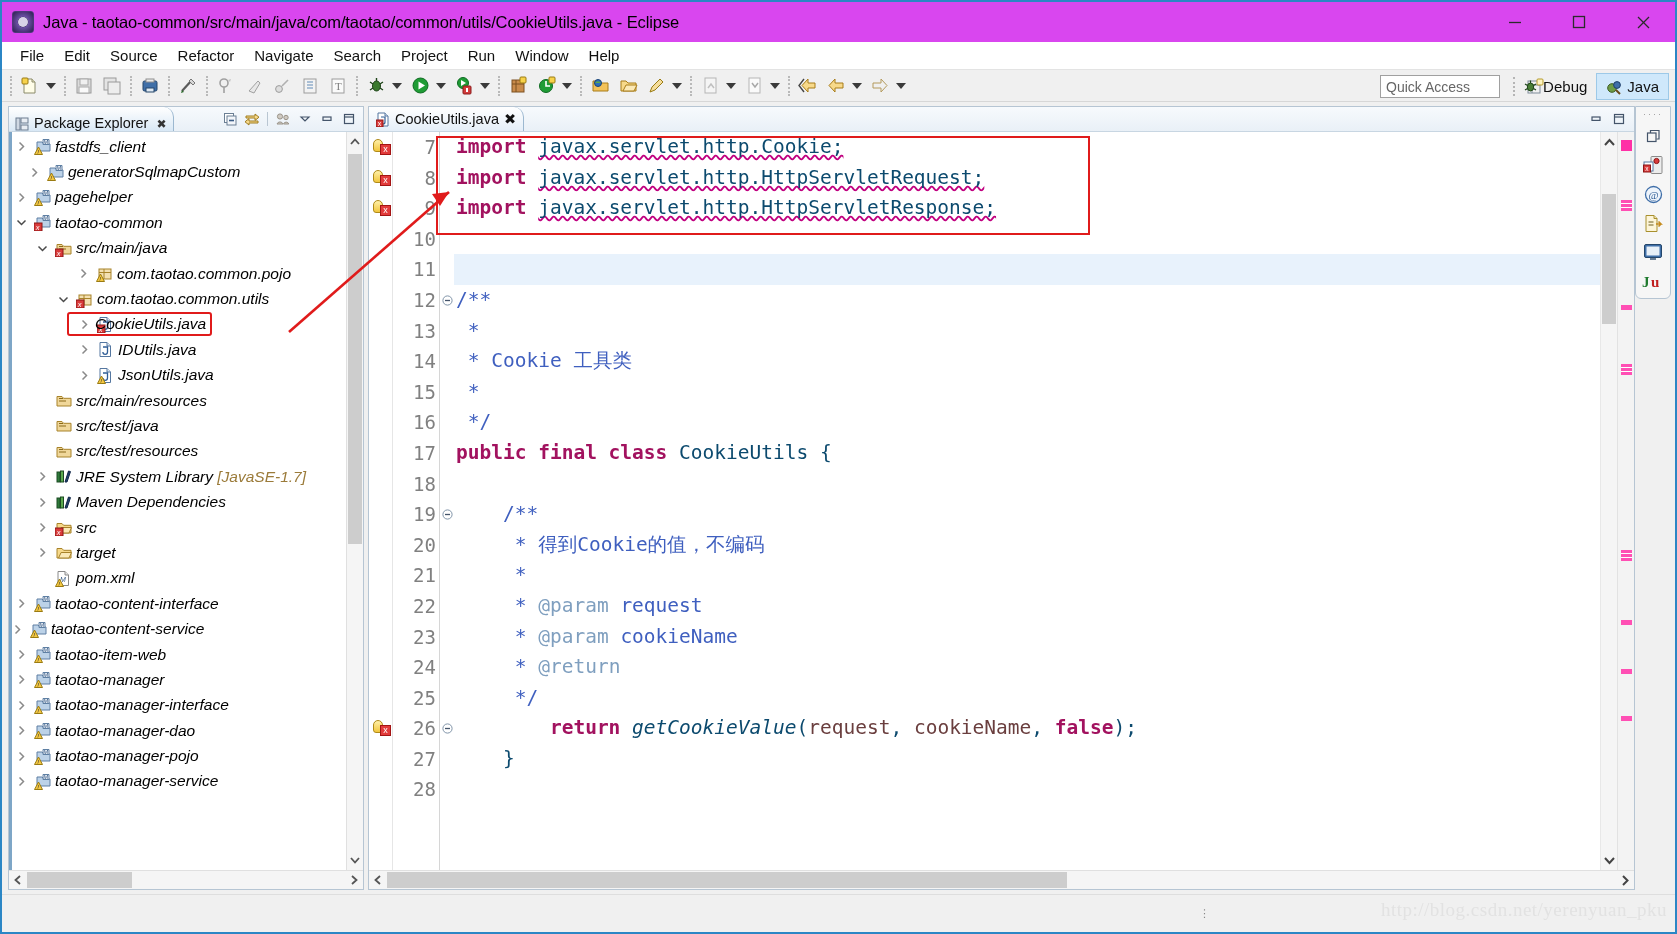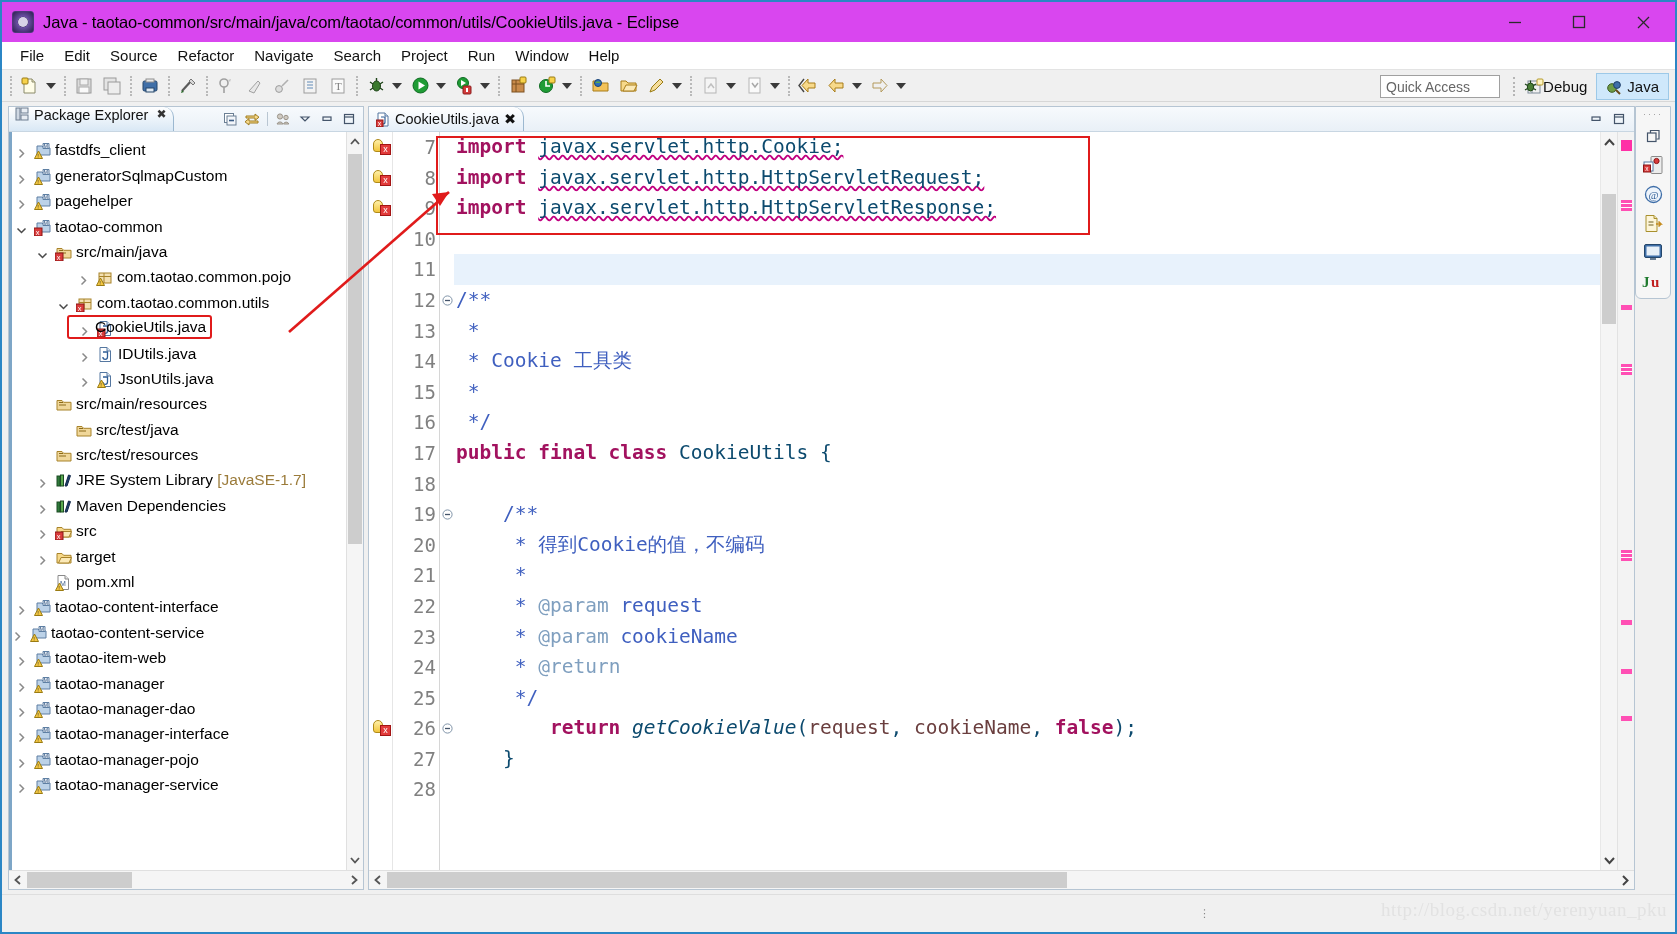--- a/index.html
+++ b/index.html
@@ -144,21 +144,21 @@
     border: 1px solid #b6c5d3;
     background: #fff;
   }
   .view-tabrow {
     height: 25px; position: relative;
     background: linear-gradient(#f7fafd, #e9f0f7);
     display: flex; align-items: stretch;
     border-bottom: 1px solid #c8d6e2;
   }
   .view-tab {
-    display: flex; align-items: flex-start; gap: 5px;
+    display: flex; align-items: flex-end; gap: 5px;
     padding: 0 6px 0 6px;
     background: linear-gradient(#ffffff, #d9e8f5);
     border-right: 1px solid #9cb8d0;
     border-top-right-radius: 10px;
     font-size: 14.5px; color: #111;
     white-space: nowrap;
   }
   .view-tab .x { font-size: 12px; color: #333; margin-left: 3px; }
   .view-tools {
     margin-left: auto; display: flex; align-items: center; gap: 2px;
@@ -170,23 +170,24 @@
   .tree-wrap {
     flex: 1; position: relative; overflow: hidden;
     background: #fff;
     border-left: 3px solid #7ea6c7;
   }
   .tree {
     position: absolute; left: 0; top: 0; right: 17px; bottom: 0;
     overflow: hidden; padding-top: 2px;
   }
   .trow {
-    height: 25.4px; display: flex; align-items: flex-end;
+    height: 25.4px; display: flex; align-items: center;
     font-size: 15.5px; color: #000; white-space: nowrap;
     padding-left: 2px;
+    font-style: italic;
   }
   .twist {
     width: 16px; flex: 0 0 16px; text-align: center;
     color: #5a5a5a; font-size: 12px; line-height: 1;
   }
   .twist.none { color: transparent; }
   .ticon { width: 20px; flex: 0 0 20px; display:flex; align-items:center; justify-content:center; margin-right: 3px; }
   .tlabel { }
   .tdim { color: #9b7b3a; }
   .hl-box {
@@ -707,21 +708,21 @@
                   <svg width="17" height="17" viewBox="0 0 17 17">
                     <path d="M3 13 V4 h5 l2 2 h6 v7z" fill="#bcd2e8" stroke="#5e7fa3"></path>
                     <path d="M9 1.5 h6 v5 h-6z" fill="#e8eef5" stroke="#5e7fa3"></path>
                     <text x="9.6" y="6" font-size="5.5" fill="#3b5d86" font-family="sans-serif">M</text>
                     <path d="M0.5 16.5 L4.5 9 L8.5 16.5z" fill="#f5c842" stroke="#9a7b12"></path>
                     <text x="3.2" y="15.8" font-size="6" fill="#333" font-family="sans-serif">!</text>
                   </svg>
                 </span>
                 <span><span class="tlabel">fastdfs_client</span></span>
               </div>
-              <div class="trow" style="padding-left: 4px;">
+              <div class="trow" style="padding-left: 17px;">
                 <span class="twist">
                   <svg width="11" height="11" viewBox="0 0 11 11">
                     <path d="M3.5 1.5 L7.5 5.5 L3.5 9.5" fill="none" stroke="#8a8a8a" stroke-width="1.5"></path>
                   </svg>
                 </span>
                 <span class="ticon">
                   <svg width="17" height="17" viewBox="0 0 17 17">
                     <path d="M3 13 V4 h5 l2 2 h6 v7z" fill="#bcd2e8" stroke="#5e7fa3"></path>
                     <path d="M9 1.5 h6 v5 h-6z" fill="#e8eef5" stroke="#5e7fa3"></path>
                     <text x="9.6" y="6" font-size="5.5" fill="#3b5d86" font-family="sans-serif">M</text>
@@ -865,21 +866,21 @@
               <div class="trow" style="padding-left: 25px;">
                 <span class="twist none"></span>
                 <span class="ticon">
                   <svg width="17" height="17" viewBox="0 0 17 17">
                     <path d="M2 14 V4.5 h5 l1.6 1.8 H16 V14z" fill="#f0d79a" stroke="#a8832a"></path>
                     <path d="M4 6.5 h4 M4 9 h7" stroke="#8a6a18" stroke-width="1.1"></path>
                   </svg>
                 </span>
                 <span><span class="tlabel">src/main/resources</span></span>
               </div>
-              <div class="trow" style="padding-left: 25px; margin-left: 20px;">
+              <div class="trow" style="padding-left: 25px;">
                 <span class="twist none"></span>
                 <span class="ticon">
                   <svg width="17" height="17" viewBox="0 0 17 17">
                     <path d="M2 14 V4.5 h5 l1.6 1.8 H16 V14z" fill="#f0d79a" stroke="#a8832a"></path>
                     <path d="M4 6.5 h4 M4 9 h7" stroke="#8a6a18" stroke-width="1.1"></path>
                   </svg>
                 </span>
                 <span><span class="tlabel">src/test/java</span></span>
               </div>
               <div class="trow" style="padding-left: 25px;">
@@ -1041,38 +1042,38 @@
                 </span>
                 <span class="ticon">
                   <svg width="17" height="17" viewBox="0 0 17 17">
                     <path d="M3 13 V4 h5 l2 2 h6 v7z" fill="#bcd2e8" stroke="#5e7fa3"></path>
                     <path d="M9 1.5 h6 v5 h-6z" fill="#e8eef5" stroke="#5e7fa3"></path>
                     <text x="9.6" y="6" font-size="5.5" fill="#3b5d86" font-family="sans-serif">M</text>
                     <path d="M0.5 16.5 L4.5 9 L8.5 16.5z" fill="#f5c842" stroke="#9a7b12"></path>
                     <text x="3.2" y="15.8" font-size="6" fill="#333" font-family="sans-serif">!</text>
                   </svg>
                 </span>
-                <span><span class="tlabel">taotao-manager-dao</span></span>
+                <span><span class="tlabel">taotao-manager-interface</span></span>
               </div>
               <div class="trow" style="padding-left: 4px;">
                 <span class="twist">
                   <svg width="11" height="11" viewBox="0 0 11 11">
                     <path d="M3.5 1.5 L7.5 5.5 L3.5 9.5" fill="none" stroke="#8a8a8a" stroke-width="1.5"></path>
                   </svg>
                 </span>
                 <span class="ticon">
                   <svg width="17" height="17" viewBox="0 0 17 17">
                     <path d="M3 13 V4 h5 l2 2 h6 v7z" fill="#bcd2e8" stroke="#5e7fa3"></path>
                     <path d="M9 1.5 h6 v5 h-6z" fill="#e8eef5" stroke="#5e7fa3"></path>
                     <text x="9.6" y="6" font-size="5.5" fill="#3b5d86" font-family="sans-serif">M</text>
                     <path d="M0.5 16.5 L4.5 9 L8.5 16.5z" fill="#f5c842" stroke="#9a7b12"></path>
                     <text x="3.2" y="15.8" font-size="6" fill="#333" font-family="sans-serif">!</text>
                   </svg>
                 </span>
-                <span><span class="tlabel">taotao-manager-interface</span></span>
+                <span><span class="tlabel">taotao-manager-dao</span></span>
               </div>
               <div class="trow" style="padding-left: 4px;">
                 <span class="twist">
                   <svg width="11" height="11" viewBox="0 0 11 11">
                     <path d="M3.5 1.5 L7.5 5.5 L3.5 9.5" fill="none" stroke="#8a8a8a" stroke-width="1.5"></path>
                   </svg>
                 </span>
                 <span class="ticon">
                   <svg width="17" height="17" viewBox="0 0 17 17">
                     <path d="M3 13 V4 h5 l2 2 h6 v7z" fill="#bcd2e8" stroke="#5e7fa3"></path>

